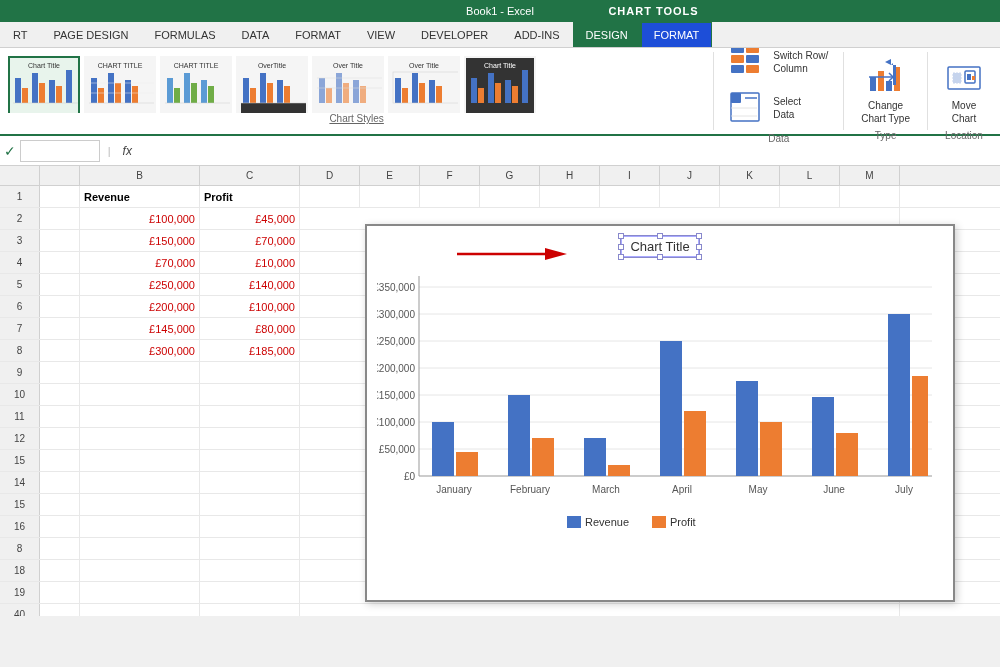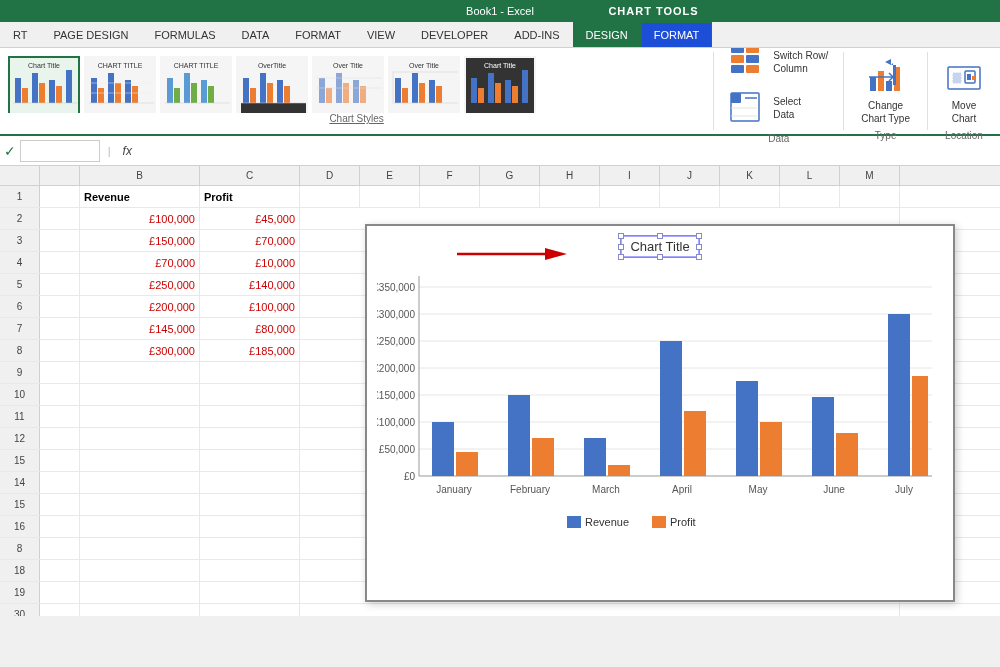--- a/index.html
+++ b/index.html
@@ -603,21 +603,21 @@
       <div class="cell" style="width:600px;"></div>
     </div>
         <div class="grid-row">
       <div class="row-num">19</div>
       <div class="cell" style="width:40px;"></div>
       <div class="cell" style="width:120px;"></div>
       <div class="cell" style="width:100px;"></div>
       <div class="cell" style="width:600px;"></div>
     </div>
         <div class="grid-row">
-      <div class="row-num">30</div>
+      <div class="row-num">40</div>
       <div class="cell" style="width:40px;"></div>
       <div class="cell" style="width:120px;"></div>
       <div class="cell" style="width:100px;"></div>
       <div class="cell" style="width:600px;"></div>
     </div>
       </div>
   </div>
 
   <div class="chart-container" style="left:365px;top:58px;width:590px;height:378px;">
 

